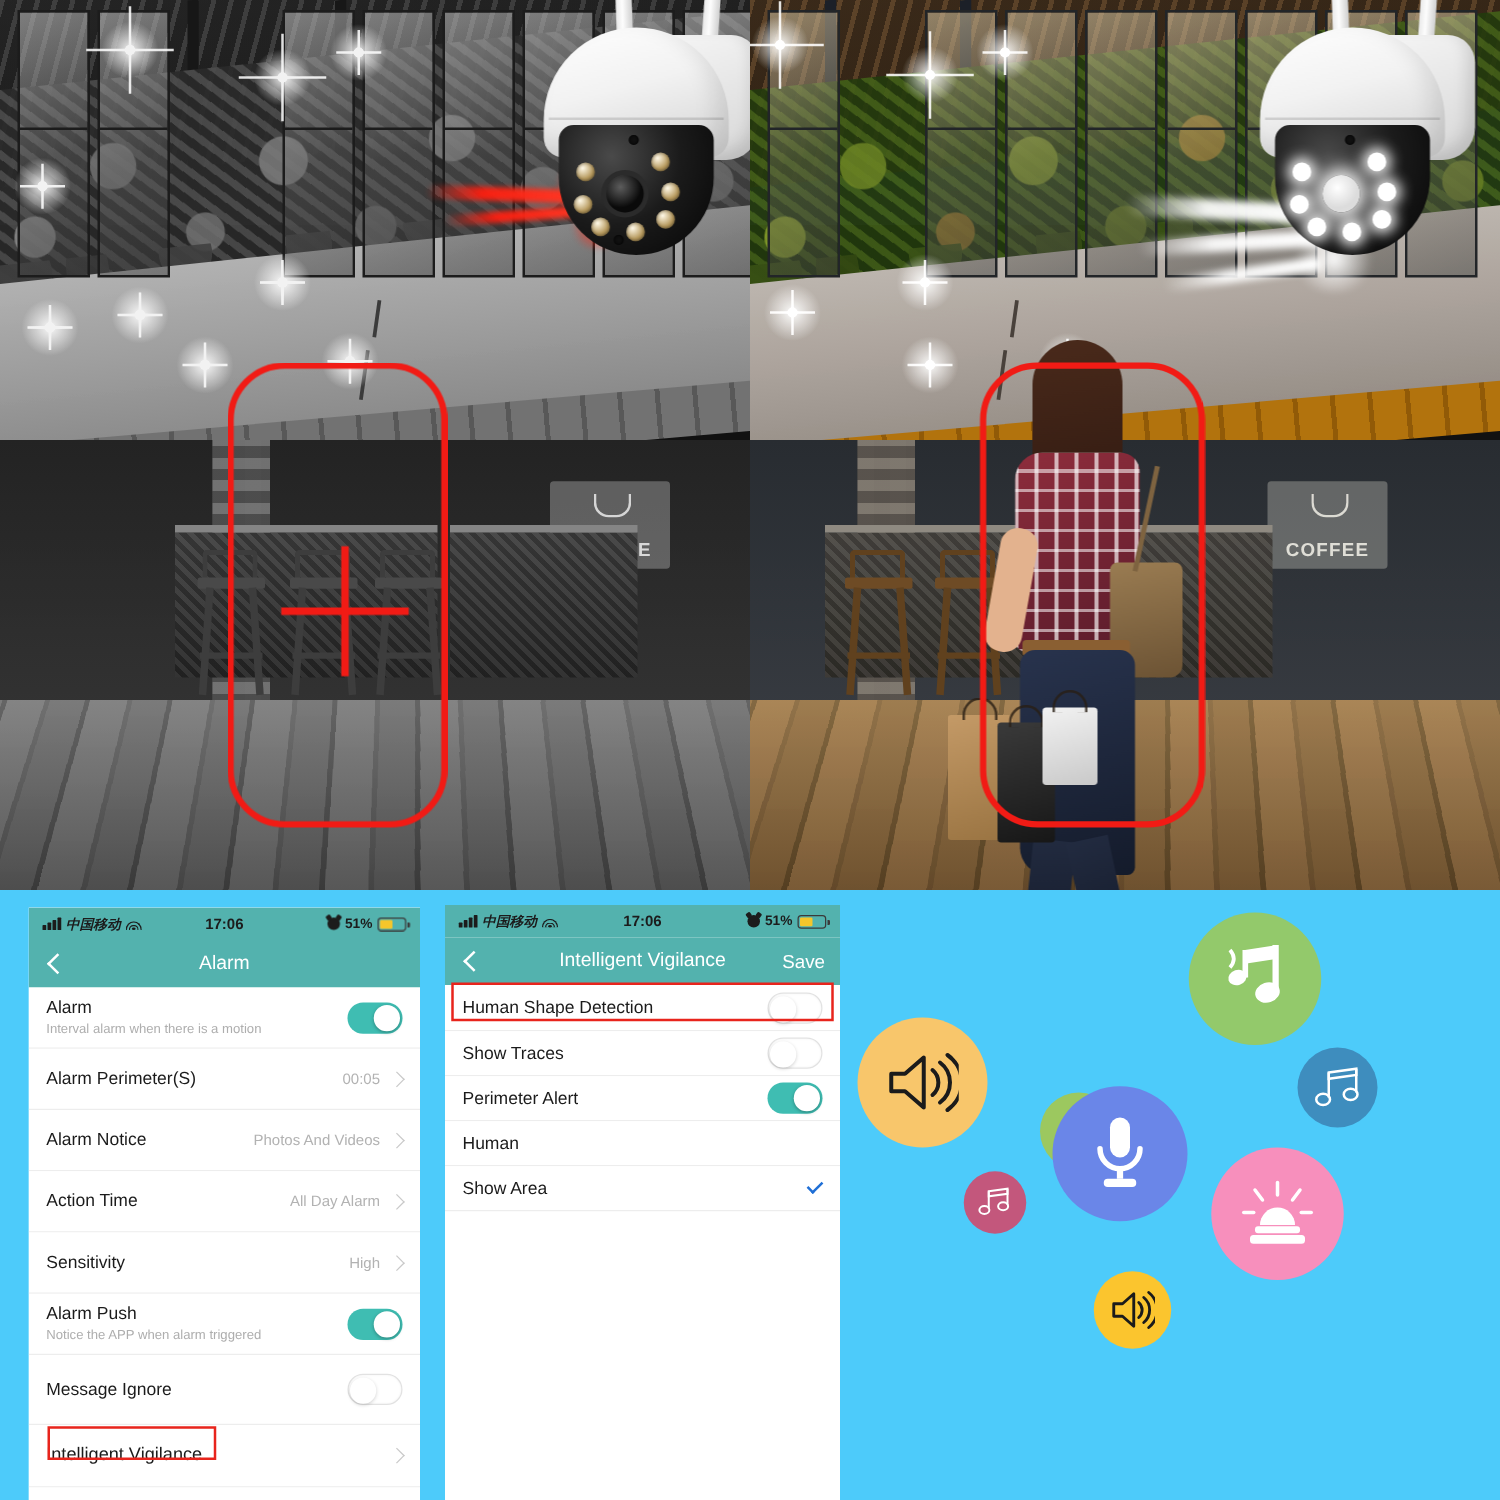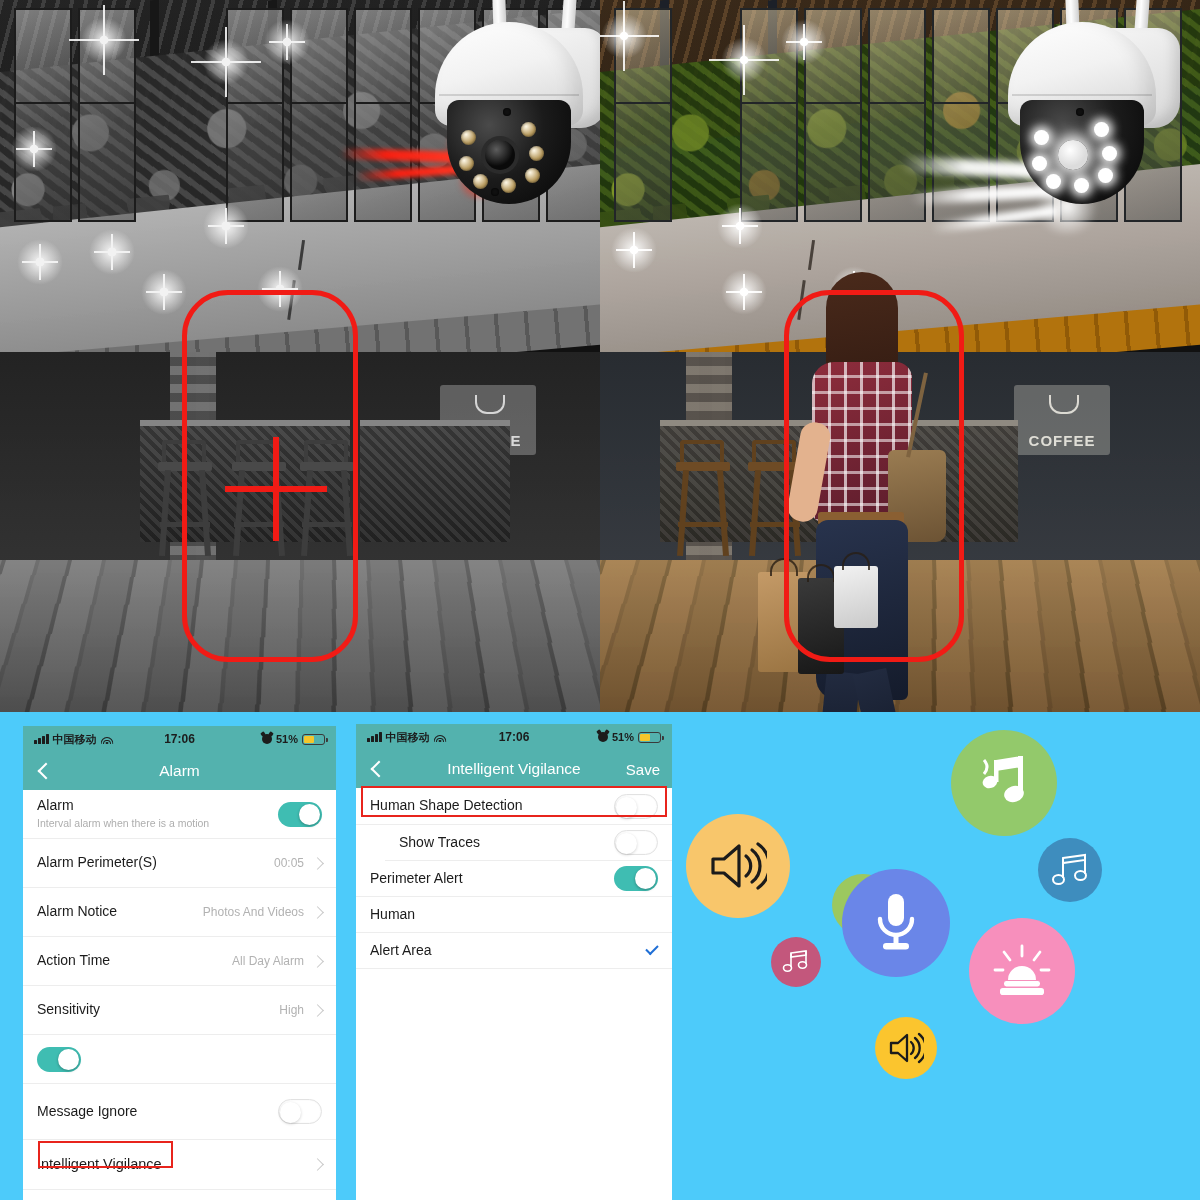--- a/index.html
+++ b/index.html
@@ -284,21 +284,21 @@
 
   .status-bar{
     height:26px; background:#53B2AE; color:#fff; display:flex; align-items:center;
     padding:0 11px; font-size:11.5px; font-weight:700; position:relative;
   }
   .sb-left{ display:flex; align-items:center; gap:4px; }
   .sb-bars{ display:flex; align-items:flex-end; gap:1.5px; height:10px; }
   .sb-bars i{ width:2.5px; background:#1c1c1c; display:block; border-radius:.5px;}
   .sb-bars i:nth-child(1){height:4px} .sb-bars i:nth-child(2){height:6px}
   .sb-bars i:nth-child(3){height:8px} .sb-bars i:nth-child(4){height:10px}
-  .sb-carrier{ color:#1c1c1c; font-size:11px; }
+  .sb-carrier{ color:#1c1c1c; font-size:11px;font-style:italic; }
   .sb-wifi{ position:relative; width:13px; height:10px; }
   .sb-wifi span{ position:absolute; left:50%; bottom:0; border:1.6px solid #1c1c1c;
                  border-bottom:none; border-radius:50% 50% 0 0 / 100% 100% 0 0;
                  transform:translateX(-50%); }
   .sb-wifi span:nth-child(1){ width:13px; height:7px; }
   .sb-wifi span:nth-child(2){ width:8px; height:4.5px; }
   .sb-wifi span:nth-child(3){ width:3px; height:2px; border-radius:50%; background:#1c1c1c; border:none;}
   .sb-time{ position:absolute; left:50%; transform:translateX(-50%); color:#1c1c1c; font-size:12px;}
   .sb-right{ margin-left:auto; display:flex; align-items:center; gap:4px; color:#1c1c1c; }
   .sb-alarmclock{ width:10px; height:10px; border-radius:50%; background:#1c1c1c; position:relative;}
@@ -690,20 +690,24 @@
 
     <div class="row">
       <div class="txtwrap">
           <div class="t1">Sensitivity</div>
         </div>
       <div class="val">High</div>
       <div class="chev"></div>
     </div>
 
     <div class="row">
+      <div class="txtwrap">
+        <div class="t1">Alarm Push</div>
+        <div class="t2">Notice the APP when alarm triggered</div>
+      </div>
       <div class="toggle on">
           <div class="knob"></div>
         </div>
     </div>
 
     <div class="row" style="min-height:56px;">
       <div class="txtwrap">
         <div class="t1">Message Ignore</div>
       </div>
       <div class="toggle off">
@@ -757,21 +761,21 @@
 
   <div class="list">
     <div class="row" style="min-height:37px;">
       <div class="txtwrap">
           <div class="t1">Human Shape Detection</div>
         </div>
       <div class="toggle off">
           <div class="knob"></div>
         </div>
     </div>
-    <div class="row" style="min-height:36px;margin-left:29px;">
+    <div class="row" style="min-height:36px;">
       <div class="txtwrap">
           <div class="t1">Show Traces</div>
         </div>
       <div class="toggle off">
           <div class="knob"></div>
         </div>
     </div>
     <div class="row" style="min-height:36px;">
       <div class="txtwrap">
           <div class="t1">Perimeter Alert</div>
@@ -780,21 +784,21 @@
           <div class="knob"></div>
         </div>
     </div>
     <div class="row" style="min-height:36px;">
       <div class="txtwrap">
           <div class="t1">Human</div>
         </div>
     </div>
     <div class="row" style="min-height:36px;">
       <div class="txtwrap">
-          <div class="t1">Alert Area</div>
+          <div class="t1">Show Area</div>
         </div>
       <div class="check"></div>
     </div>
   </div>
 
   <div class="hl-box" style="left:5px; top:62px; width:306px; height:31px;"></div>
 </div>
 
 <div id="bubbles">
 

